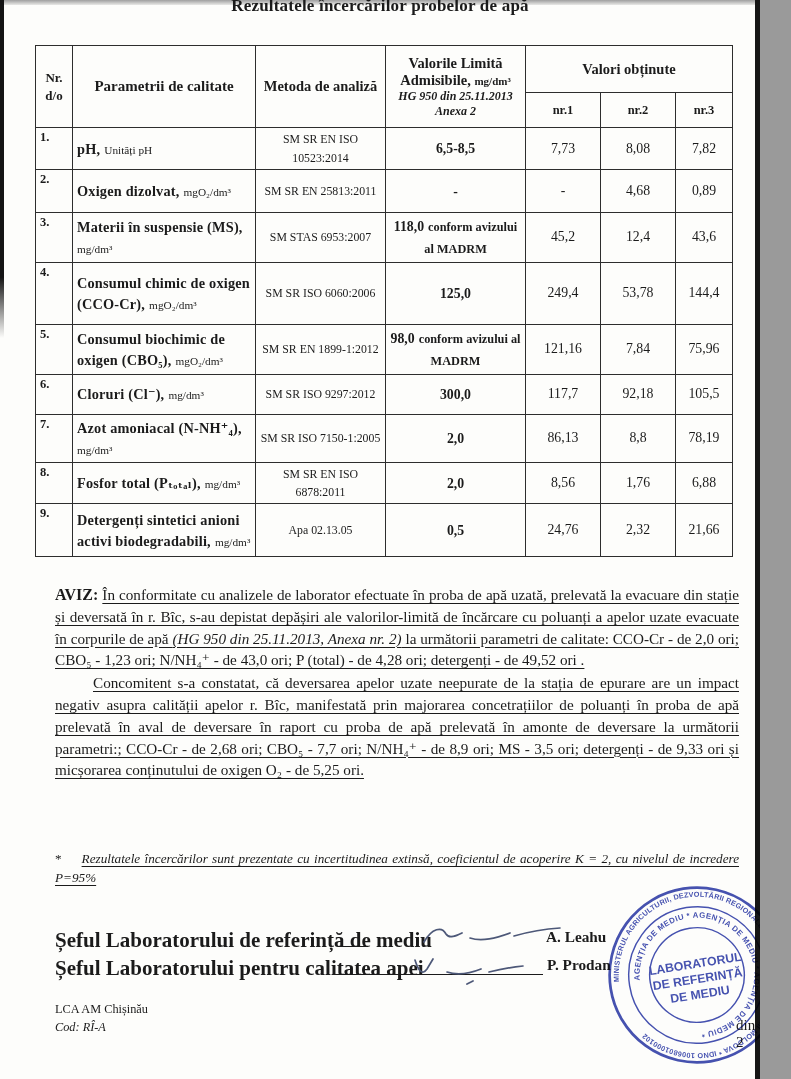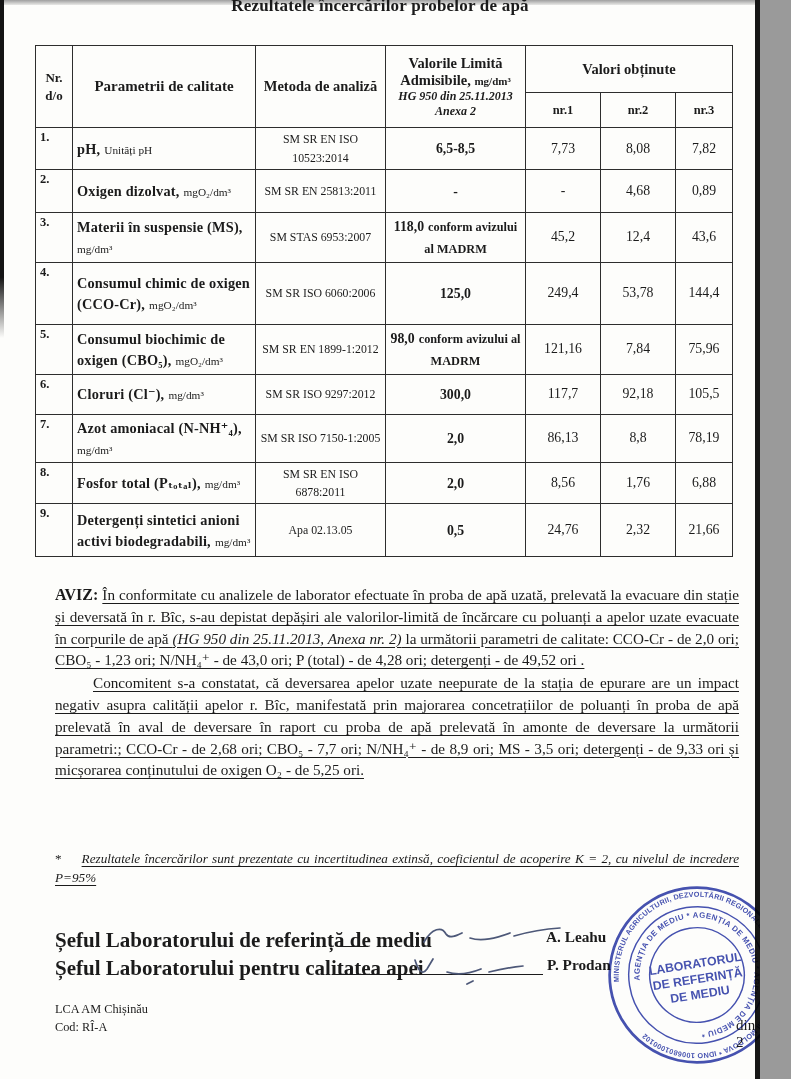--- a/index.html
+++ b/index.html
@@ -75,21 +75,21 @@
   .nota{position:absolute;left:55px;top:896px;width:700px;font-size:12px;}
 
   
   .sig-label{position:absolute;font-weight:700;font-size:21px;}
   .sig-name{position:absolute;font-weight:700;font-size:15.3px;}
   .sig-line{position:absolute;border-bottom:1.6px solid #1b1b1b;height:17px;}
   .squiggle{position:absolute;}
 
   
   .footer-org{position:absolute;left:55px;top:1002px;font-size:12.3px;}
-  .footer-code{position:absolute;left:55px;top:1020px;font-size:12.3px;}
+  .footer-code{position:absolute;left:55px;top:1020px;font-size:12.3px;font-style:italic;}
   .footer-edition{position:absolute;left:365px;top:1083px;font-size:12.3px;}
   .pageno{position:absolute;left:736px;top:1017px;font-size:15px;}
 
   
   .stamp{position:absolute;left:606px;top:884px;width:182px;height:182px;
     transform:rotate(-9deg);opacity:.88;mix-blend-mode:multiply;}
   .stamp text{font-family:"Liberation Sans","DejaVu Sans",sans-serif;font-weight:700;}
 </style>
 </head>
 <body>

